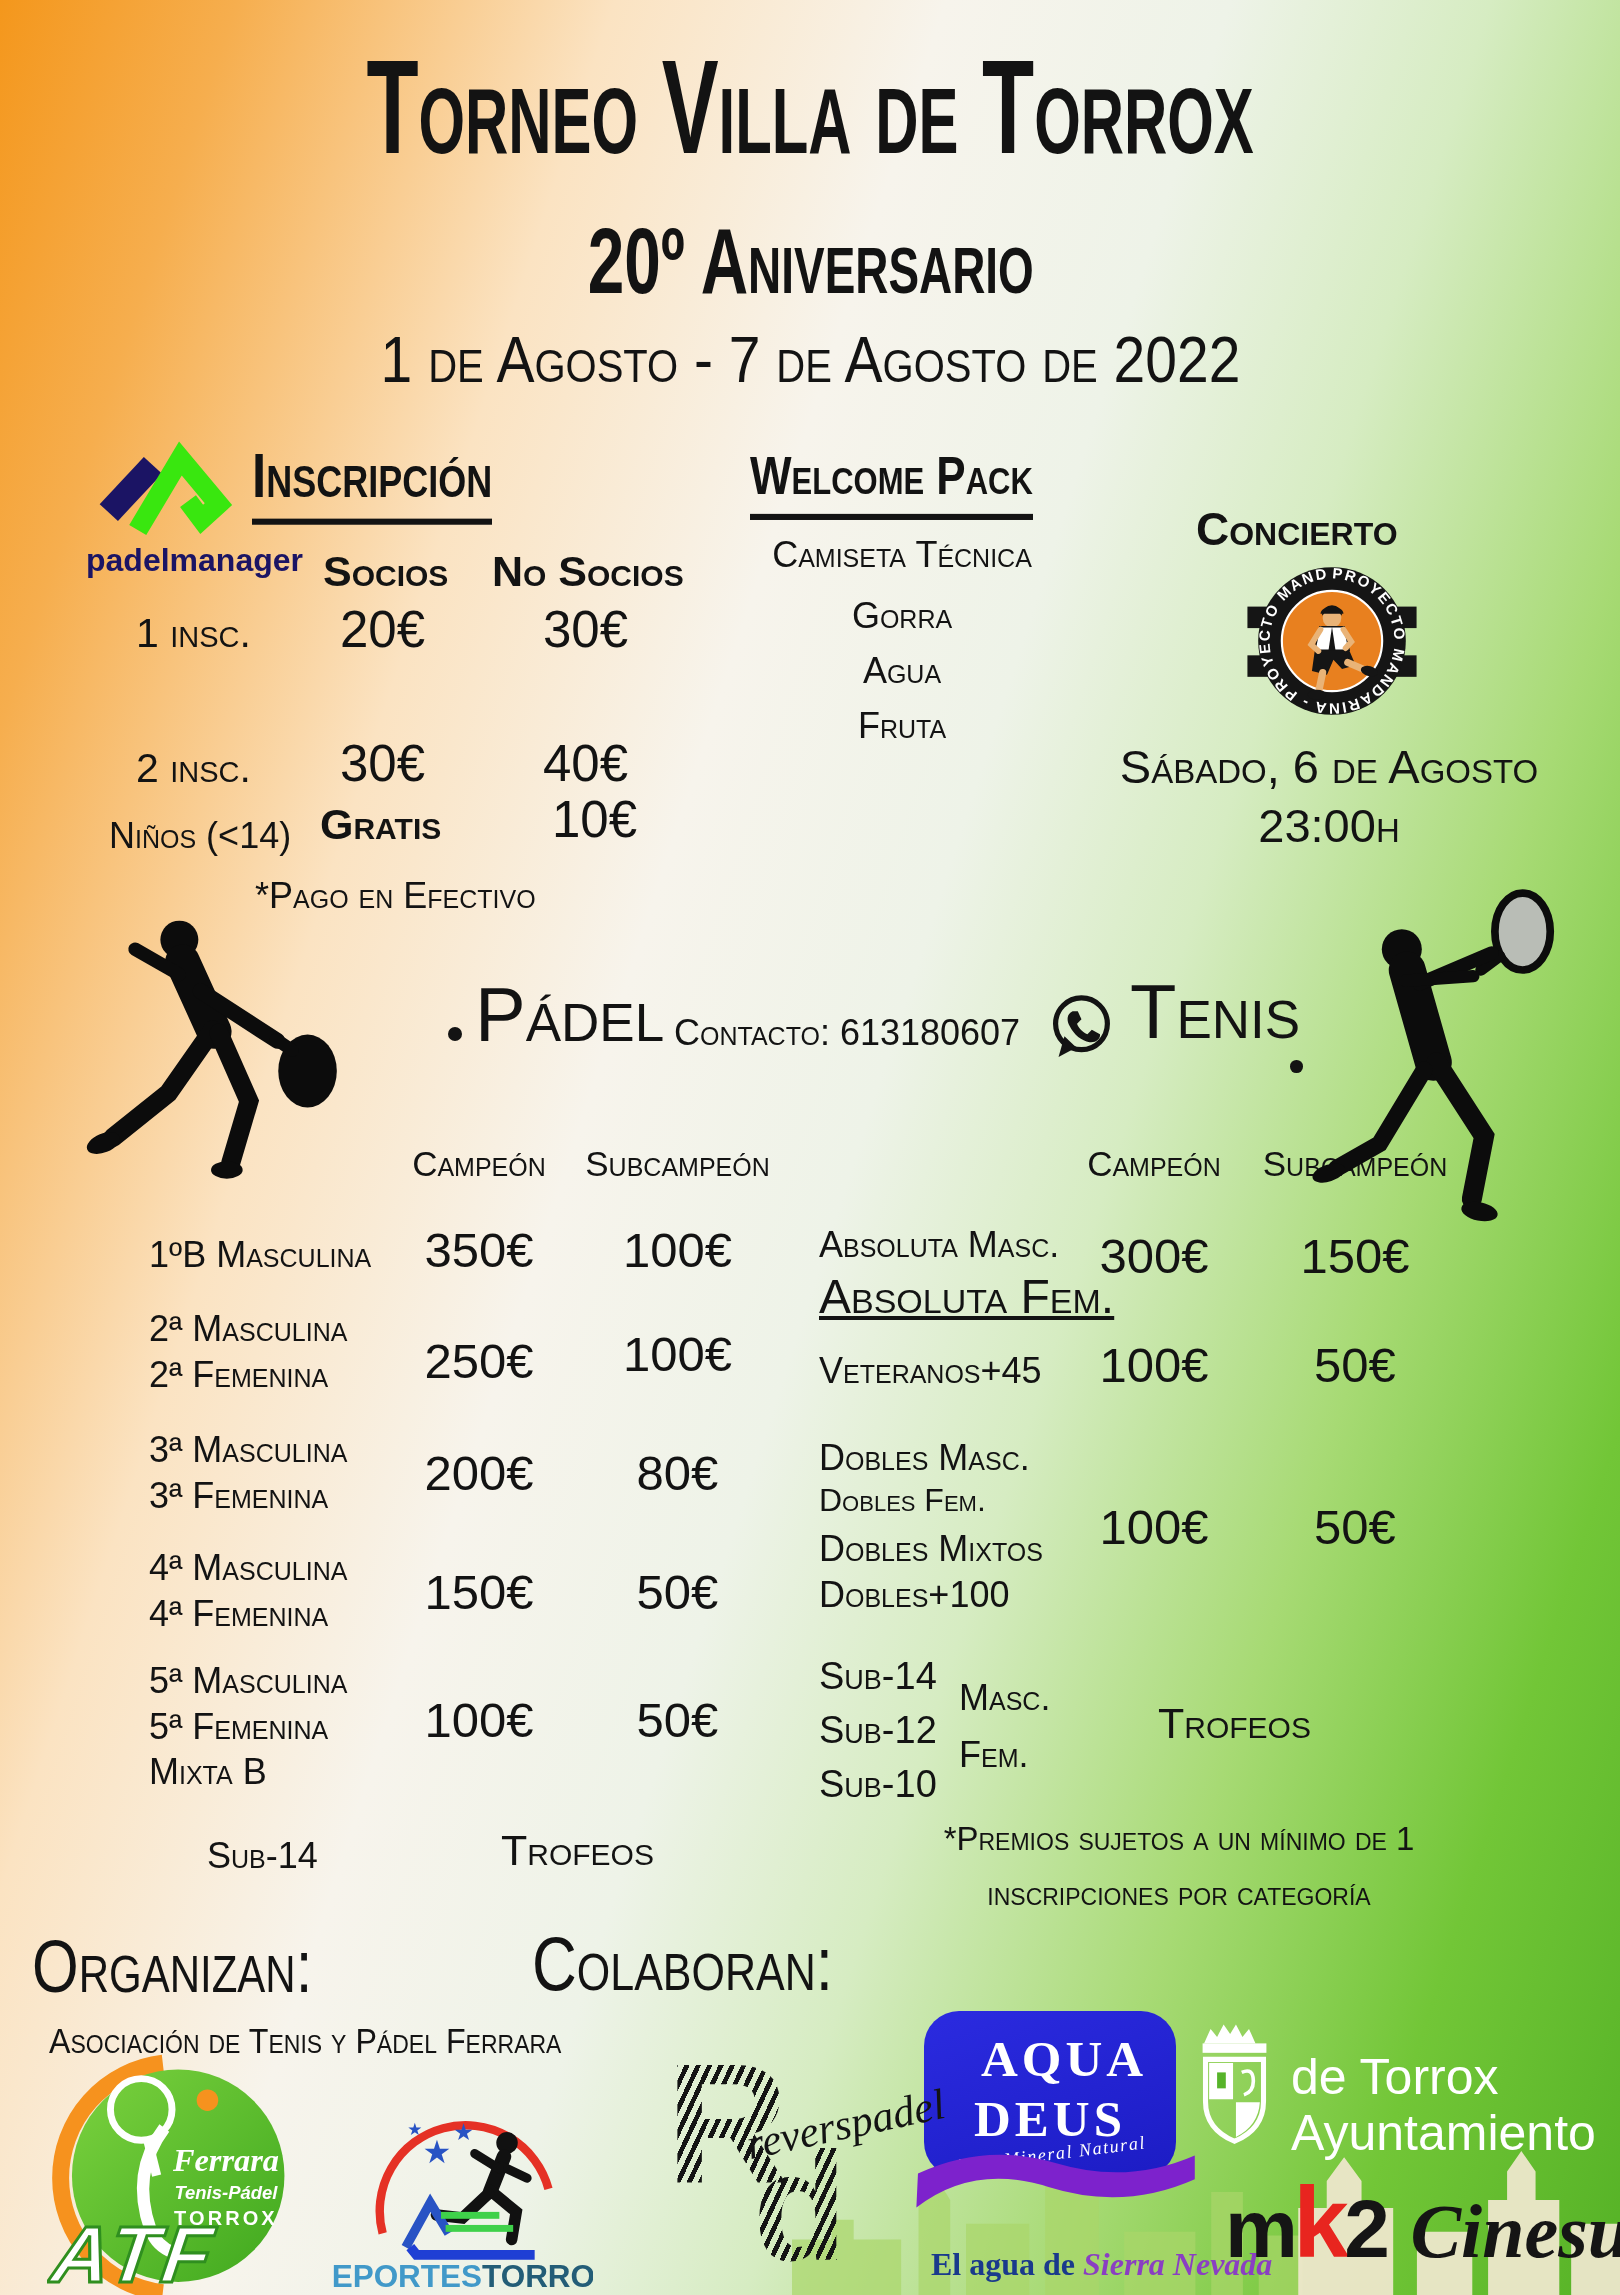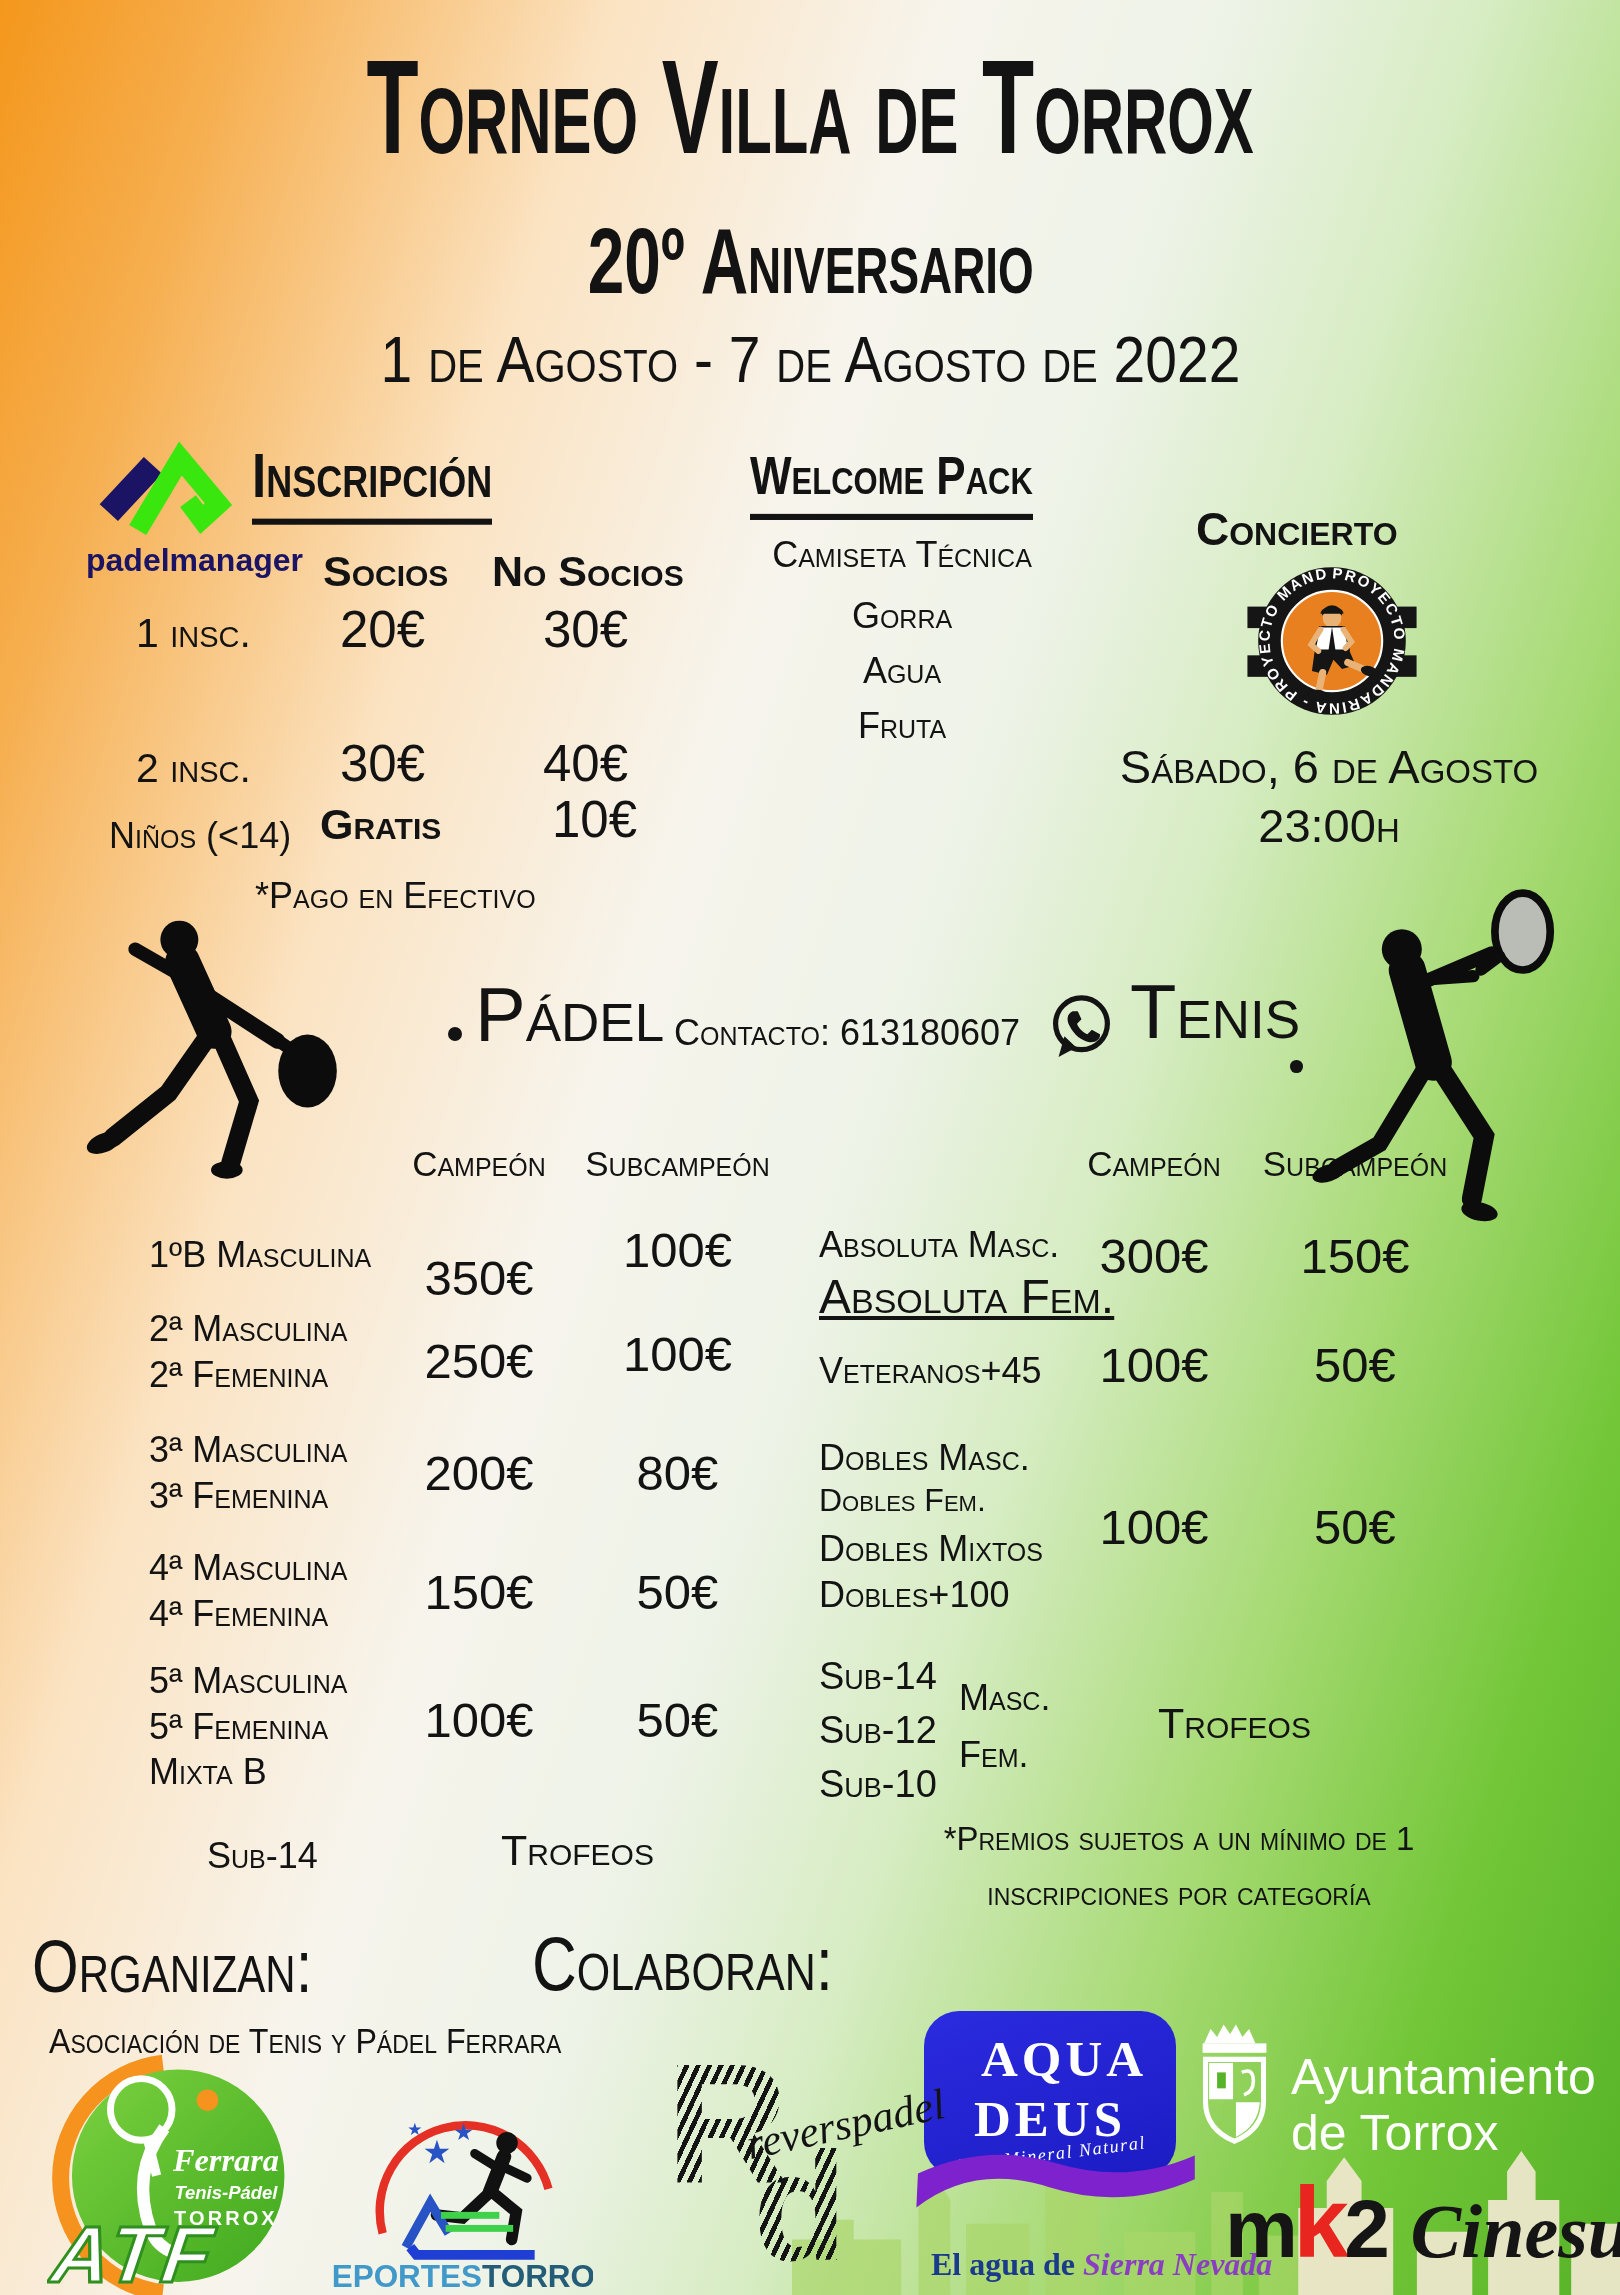--- a/index.html
+++ b/index.html
@@ -130,21 +130,21 @@
   <path d="M40 30 c-7 3 -9 11 -4 20 c6 12 16 20 27 22 c9 1 15 -5 14 -11 l-11 -6 -6 6 c-6 -2 -12 -8 -14 -14 l6 -6 -5 -11 z" fill="#131313"></path>
 </svg>
 
 <div class="t" style="left:1130px; top:972px; font-size:76px;">Tenis</div>
 <div class="dot" style="left:1290px; top:1060px; width:12.7px; height:12.7px;"></div>
 
 <div class="t c" style="left:404px; top:1146px; width:150px; font-size:35px;">Campeón</div>
 <div class="t c" style="left:573px; top:1146px; width:209px; font-size:35px;">Subcampeón</div>
 
 <div class="t" style="left:149px; top:1236px; font-size:36px;">1ºB Masculina</div>
-<div class="t c" style="left:404px; top:1225px; width:150px; font-size:49px;margin-top:28px;">350€</div>
+<div class="t c" style="left:404px; top:1225px; width:150px; font-size:49px;">350€</div>
 <div class="t c" style="left:573px; top:1225px; width:209px; font-size:49px;">100€</div>
 
 <div class="t" style="left:149px; top:1310px; font-size:36px;">2ª Masculina</div>
 <div class="t" style="left:149px; top:1356px; font-size:36px;">2ª Femenina</div>
 <div class="t c" style="left:404px; top:1329px; width:150px; font-size:49px;margin-top:7px;">250€</div>
 <div class="t c" style="left:573px; top:1329px; width:209px; font-size:49px;">100€</div>
 
 <div class="t" style="left:149px; top:1431px; font-size:36px;">3ª Masculina</div>
 <div class="t" style="left:149px; top:1477px; font-size:36px;">3ª Femenina</div>
 <div class="t c" style="left:404px; top:1448px; width:150px; font-size:49px;">200€</div>
@@ -295,22 +295,22 @@
 <svg class="logo" style="left:1191px; top:2016px; width:87px; height:136px;" viewBox="0 0 120 180">
   <path d="M18 34 l9 -20 9 11 9 -17 9 13 8 -13 9 17 9 -11 9 20 z" fill="#FFFFFF"></path>
   <rect x="16" y="34" width="88" height="13" fill="#FFFFFF"></rect>
   <path d="M20 56 h80 v58 q0 38 -40 55 q-40 -17 -40 -55 z" fill="none" stroke="#FFFFFF" stroke-width="7"></path>
   <path d="M25 61 h33 v50 h-33 z" fill="#FFFFFF"></path>
   <path d="M62 115 h33 q-2 32 -33 48 z" fill="#FFFFFF"></path>
   <rect x="36" y="74" width="12" height="22" fill="#57B42A"></rect>
   <path d="M70 74 q16 -7 16 12 q0 15 -13 19" stroke="#FFFFFF" stroke-width="5" fill="none"></path>
 </svg>
 <div class="abs ns" style="left:1291px; top:2049px; font-size:50px; color:#FFFFFF; line-height:1.12; z-index:5;">
+  <div>de Torrox</div>
   <div>Ayuntamiento</div>
-  <div>de Torrox</div>
 </div>
 
 <div class="abs ns mk2row" style="left:1225px; top:2165px; z-index:6;">
   <span style="font-size:82px; font-weight:700; color:#151515;">m</span>
     <span style="font-size:100px; font-weight:700; color:#E8251F; margin:0 -4.7px;">k</span>
     <span style="font-size:82px; font-weight:700; color:#151515;">2</span>
   <span class="serif" style="font-size:76px; font-weight:700; font-style:italic; color:#151515; margin-left:20.6px;">Cinesur</span>
 </div>
 
 

